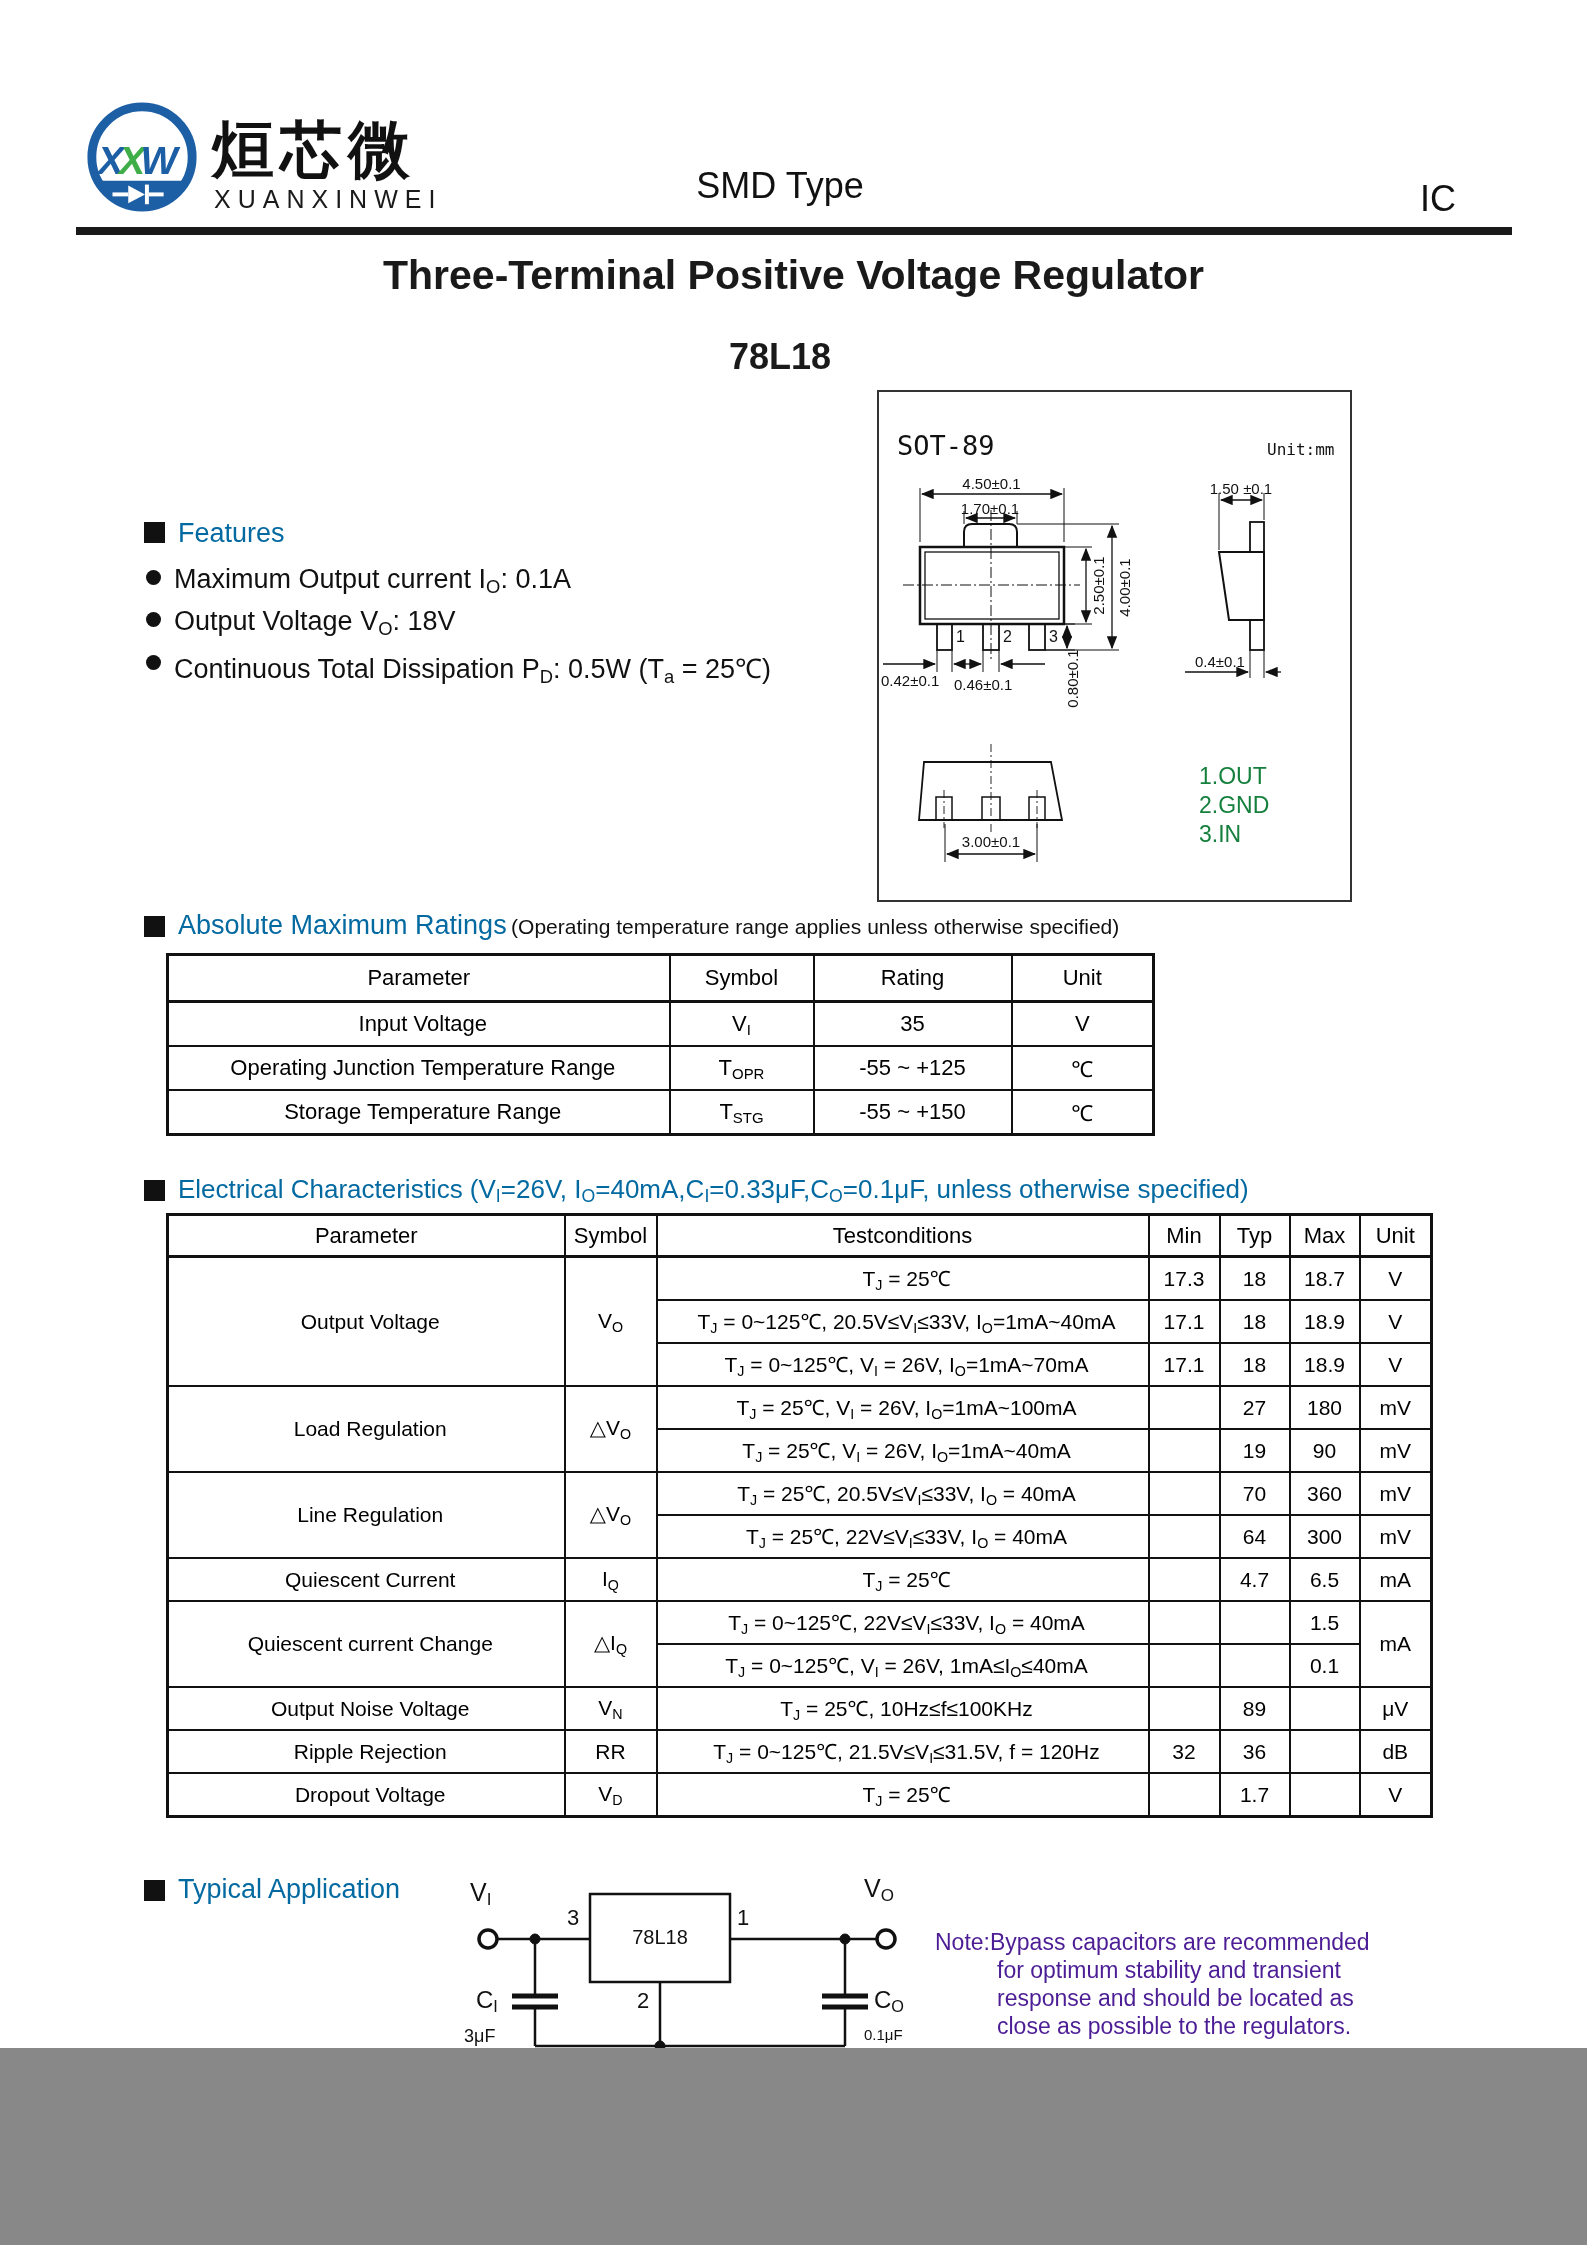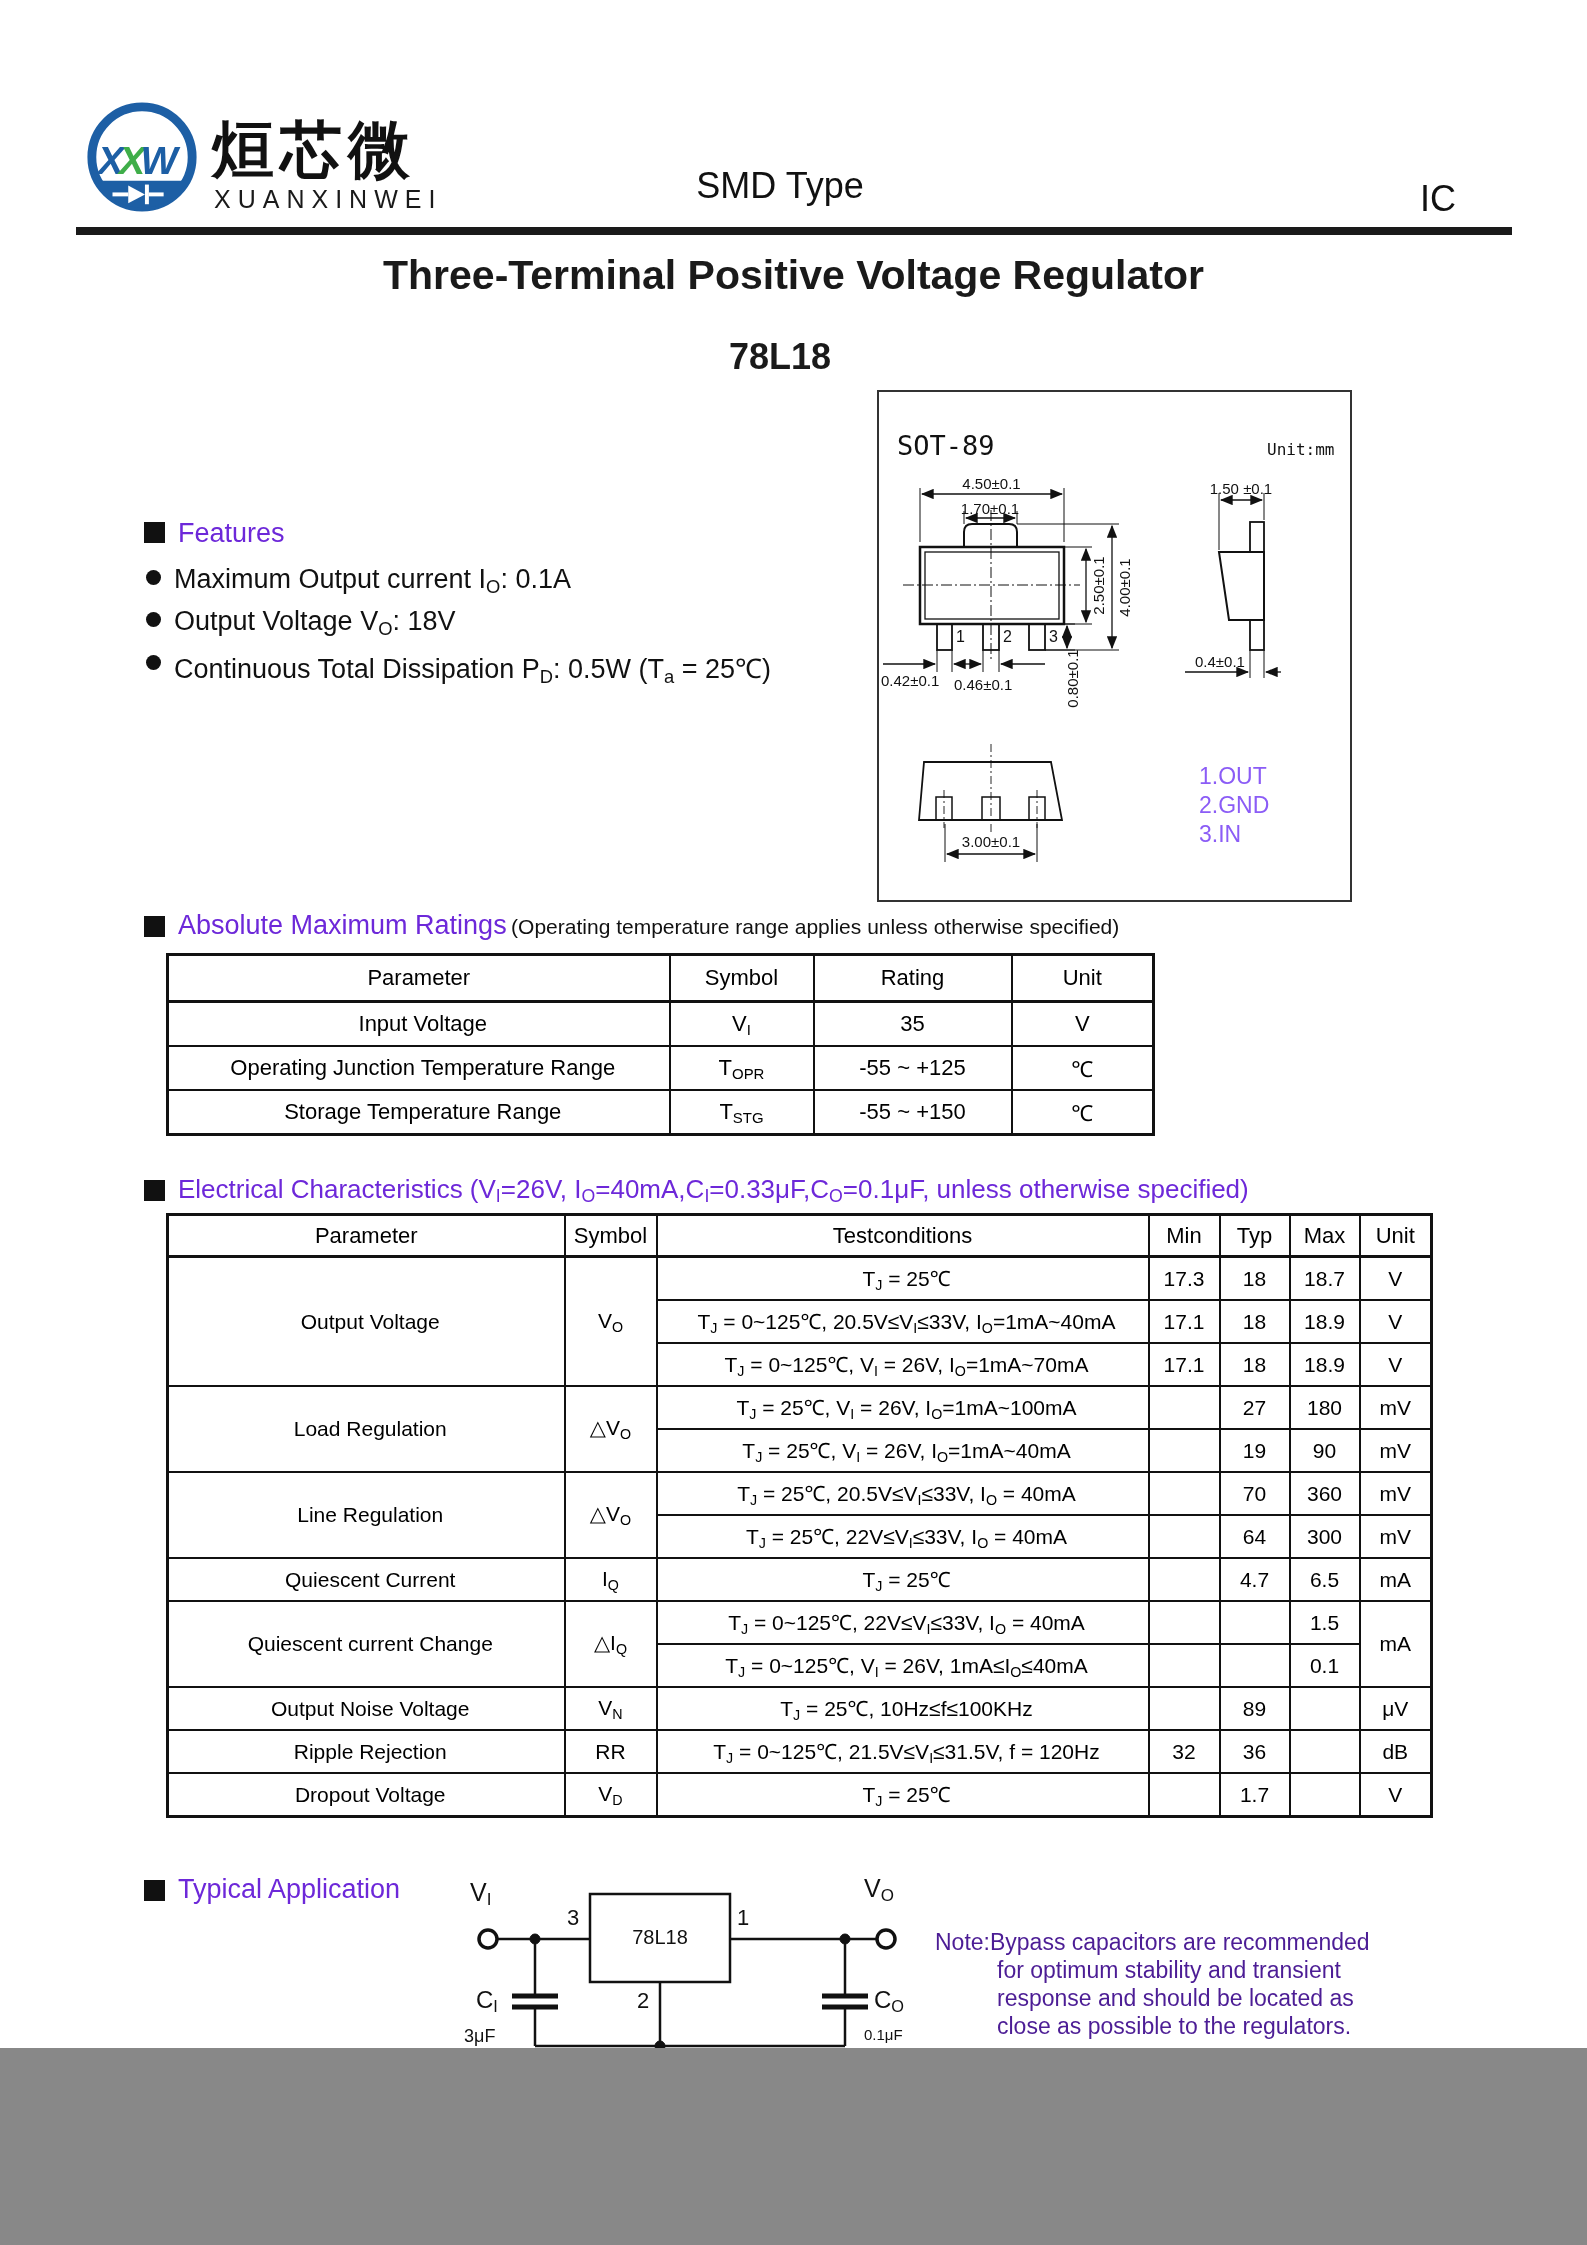--- a/index.html
+++ b/index.html
@@ -12,29 +12,29 @@
   
   .brand-cn{font-size:62px;font-weight:900;letter-spacing:6px;color:#111;}
   .brand-en{font-size:25px;letter-spacing:7px;color:#1a1a1a;font-weight:500;}
   .doctype{font-size:36px;color:#111;}
   .cat{font-size:36px;color:#111;}
   .title{font-size:41px;font-weight:bold;color:#1a1a1a;}
   .part{font-size:36px;font-weight:bold;color:#1a1a1a;}
   
   .secmark{width:21px;height:21px;background:#111;}
   .bullet{width:15px;height:15px;border-radius:50%;background:#111;}
-  .sechead{font-size:27px;color:#6d28d9;}
+  .sechead{font-size:27px;color:#0369a1;}
   .sechead-sub{font-size:21px;color:#111;}
   .feat{font-size:27px;color:#111;}
   
   .pkgbox{border:2px solid #333;background:#fff;}
   .pkglabel{font-family:"DejaVu Sans Mono",monospace;color:#111;}
   .dim{font-size:15px;color:#111;white-space:nowrap;}
   .rot{transform:rotate(-90deg);transform-origin:center center;}
-  .pin-list{font-size:23px;color:#8b5cf6;}
+  .pin-list{font-size:23px;color:#15803d;}
   
   table{border-collapse:collapse;table-layout:fixed;background:#fff;border-radius:20px;}
   .dtable{border:3px solid #111;}
   .dtable td,.dtable th{border:2px solid #111;font-weight:normal;overflow:hidden;
       white-space:nowrap;}
   .dtable thead th{border-bottom:3px solid #111;}
   .amr td,.amr th{font-size:22px;height:40px;text-align:center;}
   .amr thead th{height:42px;}
   .elec td,.elec th{font-size:21px;height:39px;text-align:center;}
   .elec thead th{height:37px;font-size:22px;}

